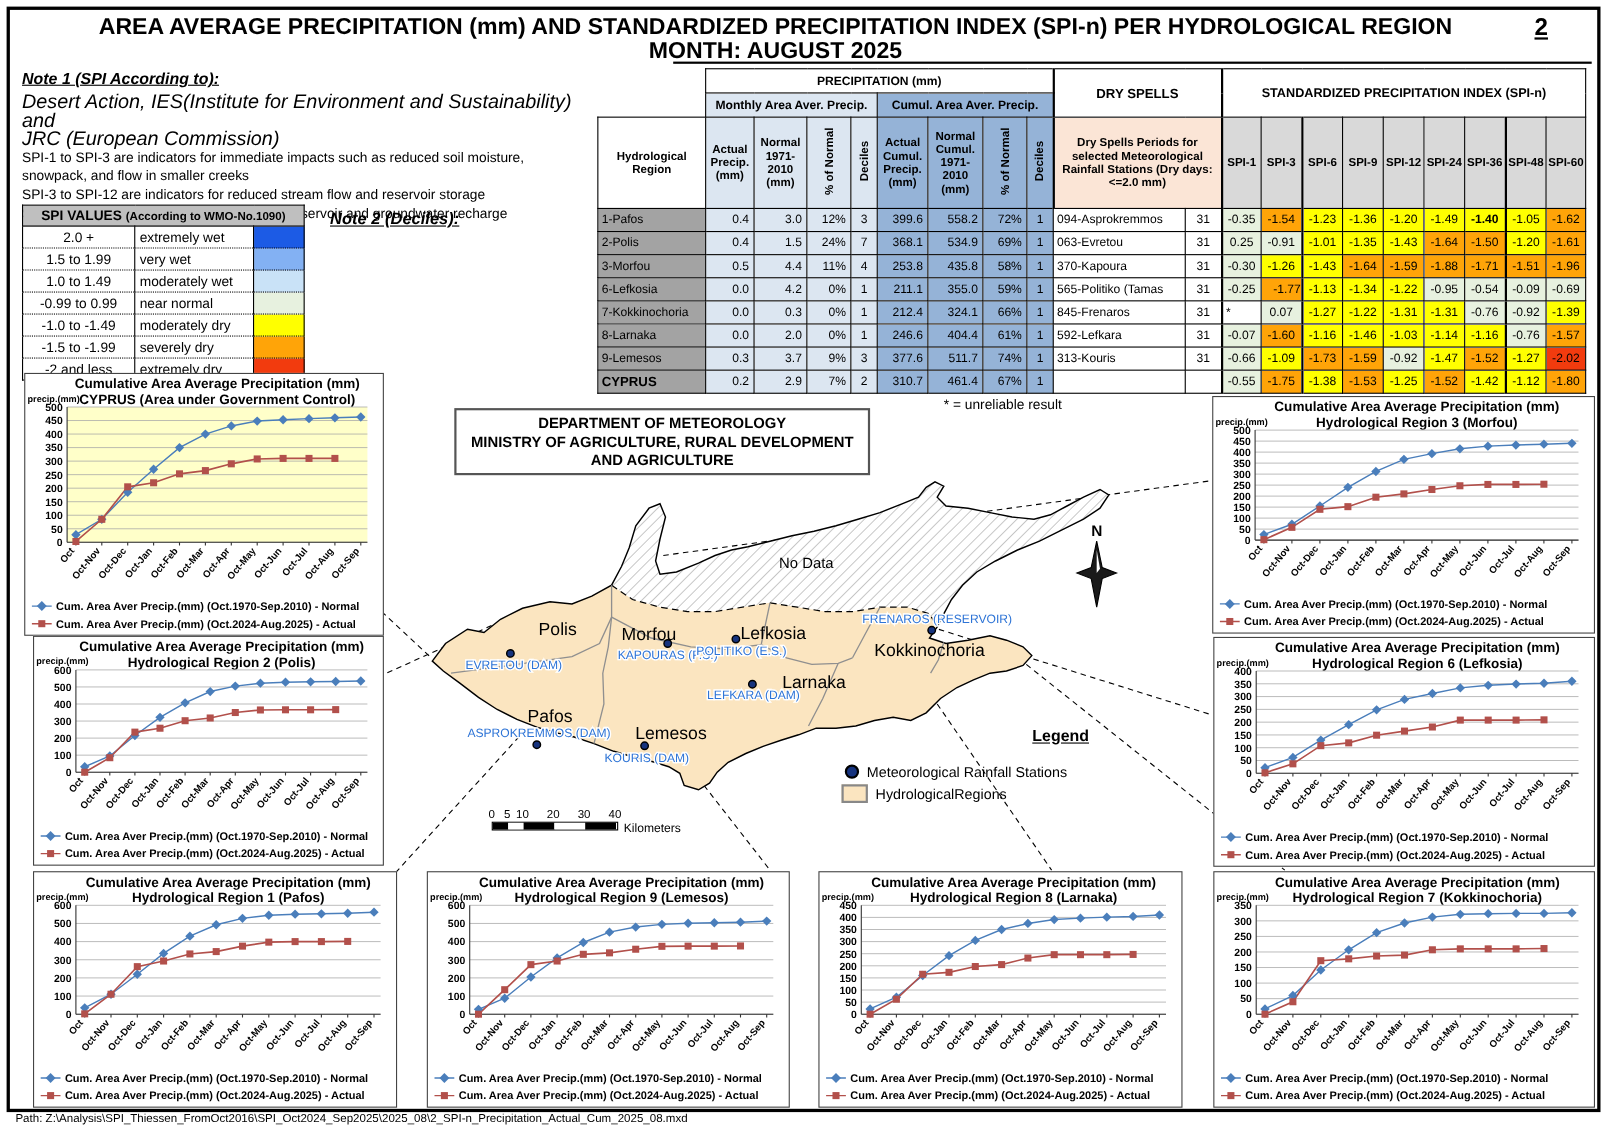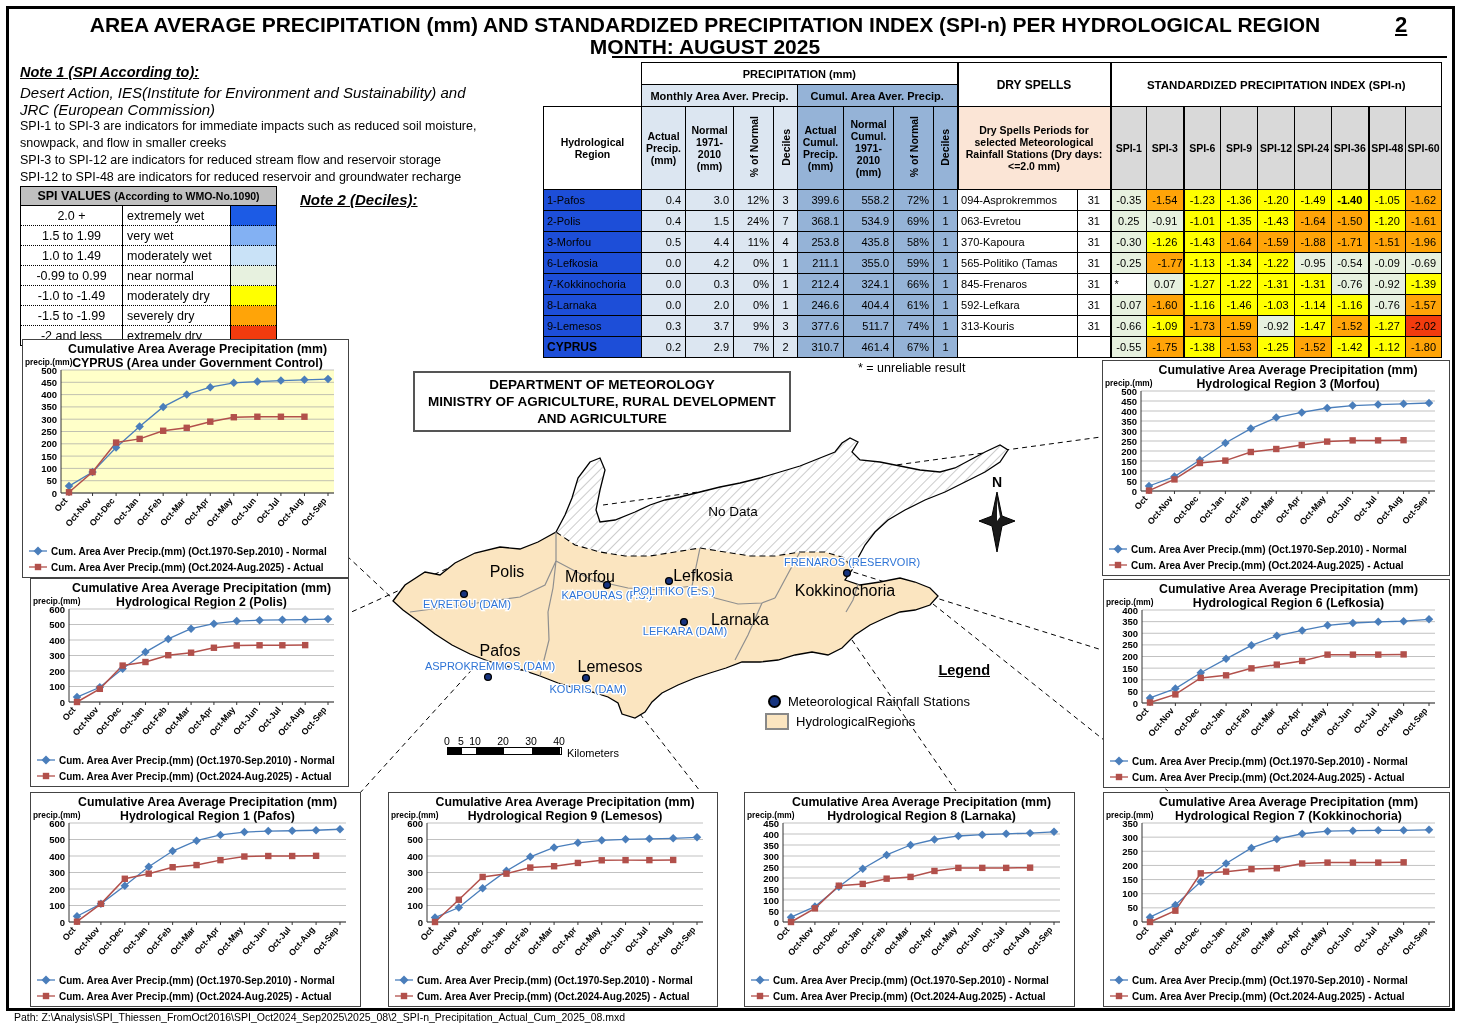--- a/index.html
+++ b/index.html
@@ -8,21 +8,21 @@
   #frame{position:absolute;left:6px;top:6px;width:1443px;height:999px;border:3px solid #000;pointer-events:none;}
   #map-layer{position:absolute;left:0;top:0;z-index:0;}
   .abs{position:absolute;}
   
   .title{left:40px;top:14px;width:1330px;text-align:center;font-weight:bold;font-size:21px;line-height:22px;z-index:2;}
   .pageno{left:1395px;top:12px;font-size:22px;font-weight:bold;text-decoration:underline;z-index:2;}
   .title-rule{left:612px;top:56px;width:835px;height:2px;background:#000;z-index:1;}
   
   .note1{left:20px;top:64px;width:520px;font-size:12.5px;line-height:17px;z-index:2;}
   .note1 .h{font-size:14.5px;font-weight:bold;font-style:italic;text-decoration:underline;margin-bottom:3px;}
-  .note1 .it{font-style:italic;font-size:15px;}
+  .note1 .it{font-style:italic;font-size:18px;}
   
   .spiv{left:20px;top:186px;width:256px;z-index:2;border-collapse:collapse;table-layout:fixed;}
   .spiv th{background:#bfbfbf;border:1px solid #000;font-size:12.5px;padding:2px 0;}
   .spiv th .small{font-size:10.5px;}
   .spiv td{border:1px dotted #000;border-left:1px solid #000;border-right:1px solid #000;
            font-size:12.5px;height:19px;padding:0 4px;text-align:center;}
   .spiv tr:last-child td{border-bottom:1px solid #000;}
   .spiv td.lbl{text-align:left;}
   
   .note2{left:300px;top:192px;width:240px;font-size:13px;line-height:16.5px;z-index:2;}
@@ -32,21 +32,21 @@
   .main-table th,.main-table td{border:1px solid #000;padding:0;font-size:11px;overflow:hidden;}
   .main-table .blank{border:none;background:transparent;}
   .main-table thead th{font-weight:bold;text-align:center;}
   .r1{height:22px;font-size:12px;}
   .r2{height:22px;font-size:11px;}
   .r3 th{height:82px;font-size:10.5px;line-height:12px;}
   .bg-white{background:#fff;} .bg-lb{background:#dce6f1;} .bg-mb{background:#95b3d7;}
   .bg-peach{background:#fbe5d6;} .bg-gray{background:#d9d9d9;}
   .vert span{display:inline-block;writing-mode:vertical-rl;transform:rotate(180deg);white-space:nowrap;font-size:10.5px;}
   .main-table tbody tr{height:21px;}
-  .main-table tbody td.region{text-align:left;padding-left:3px;background:#1d4ed8;}
+  .main-table tbody td.region{text-align:left;padding-left:3px;background:#a3a3a3;}
   .main-table tbody td.bold{font-weight:bold;font-size:12px;}
   .main-table tbody td.num{text-align:right;padding-right:4px;}
   .main-table tbody td.dec{text-align:center;}
   .main-table tbody td.station{text-align:left;padding-left:3px;background:#fff;white-space:nowrap;}
   .main-table tbody td.spi{text-align:center;}
   .main-table tbody td.star{text-align:left;padding-left:3px;}
   .tl{border-left-width:2px !important;}
   .unrel{left:858px;top:361px;font-size:12.5px;z-index:2;}
   
   .dept{left:413px;top:371px;width:374px;border:2px solid #555;text-align:center;

